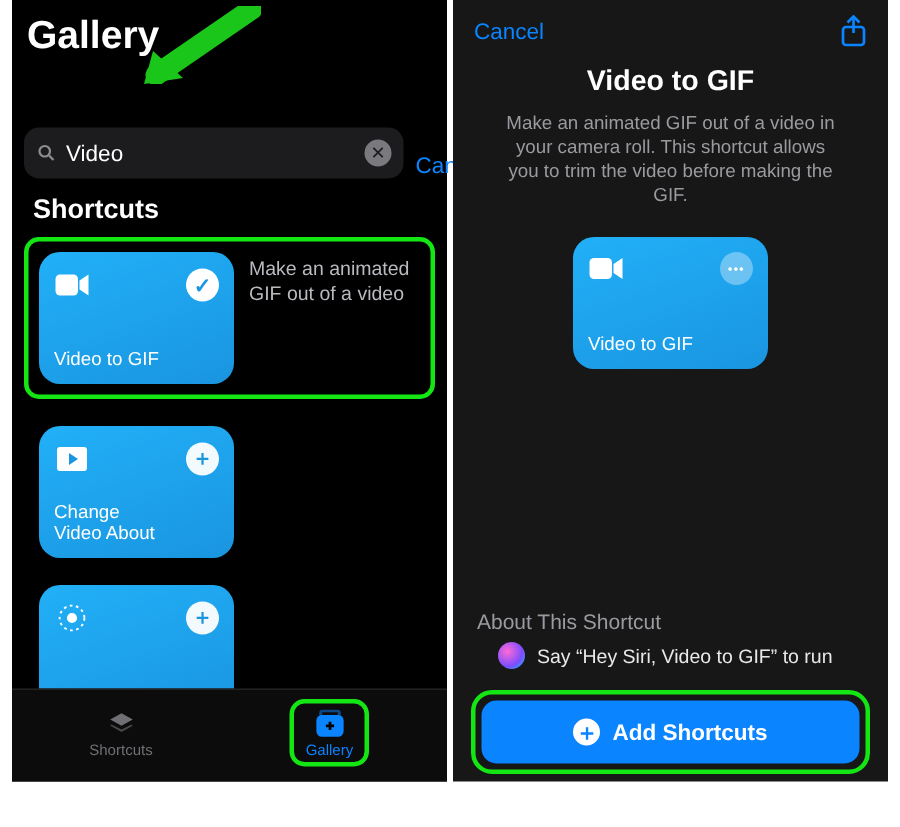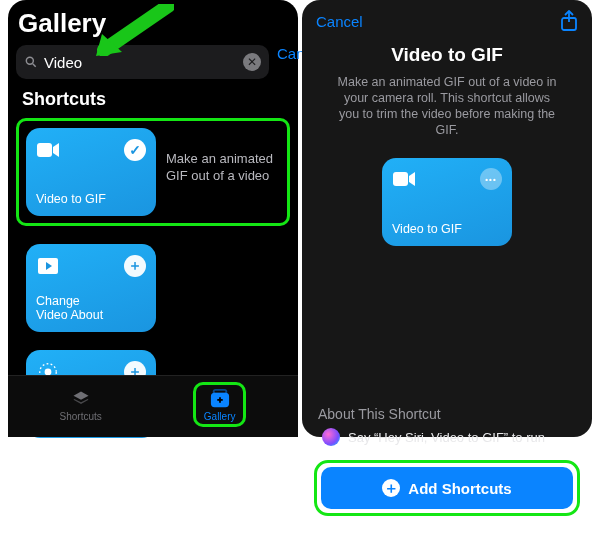--- a/index.html
+++ b/index.html
@@ -5,30 +5,29 @@
   * { box-sizing: border-box; margin: 0; padding: 0; }
   body {
     width: 600px; height: 551px;
     background: #ffffff;
     font-family: -apple-system, "Helvetica Neue", Arial, sans-serif;
     position: relative;
     overflow: hidden;
   }
   .phone {
     position: absolute; top: 0;
-    width: 290px; height: 437px;
+    width: 290px; height: 521px;
     background: #000;
-    border-radius: 18px;
   }
   #L { left: 8px; }
   #R { left: 302px; width: 290px; background: #171717; }
 
   
   .hdr-title { color:#fff; font-size:26px; font-weight:700; padding: 8px 10px 6px; }
-  .search-row { display:flex; align-items:flex-start; gap:8px; padding:0 8px 10px; }
+  .search-row { display:flex; align-items:flex-end; gap:8px; padding:0 8px 10px;margin-top:40px; }
   .search-pill {
     flex:1; display:flex; align-items:center;
     background:#1c1c1e; border-radius:10px; height:34px; padding:0 8px;
   }
   .search-pill .mag { color:#8e8e93; margin-right:6px; font-size:14px; }
   .search-pill input {
     flex:1; background:transparent; border:none; outline:none;
     color:#fff; font-size:15px;
   }
   .clear-circle {
@@ -58,21 +57,21 @@
   .tile .top { display:flex; justify-content:space-between; align-items:center; }
   .tile .icon-box { width:24px; height:24px; display:flex; align-items:center; justify-content:center; }
   .tile .badge {
     width:22px; height:22px; border-radius:11px; background:#fff;
     display:flex; align-items:center; justify-content:center; color:#1a95e0;
     font-weight:700; font-size:14px;
   }
   .tile .badge.dark { background:rgba(255,255,255,0.95); }
   .tile .label { font-size:12.5px; line-height:14px; white-space:pre-line; }
   .desc {
-    flex:1; color:#b9b9bf; font-size:13px; line-height:17px; padding-top:2px;margin-top:20px;
+    flex:1; color:#b9b9bf; font-size:13px; line-height:17px; padding-top:2px;
   }
 
   .tabbar {
     position:absolute; bottom:0; left:0; right:0; height:62px;
     background:#0c0c0c; border-top:1px solid #222;
     display:flex; justify-content:space-around; align-items:center;
     padding: 4px 6px 8px;
   }
   .tab { color:#6f6f74; font-size:10px; text-align:center; }
   .tab .ticon { font-size:20px; height:24px; display:flex; align-items:center; justify-content:center; }
@@ -102,21 +101,21 @@
     padding:10px; color:#fff; display:flex; flex-direction:column; justify-content:space-between;
   }
   #R .tile2 .badge3 {
     width:22px; height:22px; border-radius:11px;
     background:rgba(255,255,255,0.35);
     display:flex; align-items:center; justify-content:center;
     color:#fff; letter-spacing:1px; font-size:8px; font-weight:700;
   }
   #R .about { color:#9a9aa0; font-size:14px; padding:0 16px 6px; }
   #R .siri-row {
-    display:flex; align-items:center; gap:8px; padding:0 20px 14px;
+    display:flex; align-items:center; gap:8px; padding:0 30px 14px;
     color:#e8e8ea; font-size:13px;text-align:center;
   }
   .siri-orb {
     width:18px; height:18px; border-radius:9px;
     background: radial-gradient(circle at 35% 35%, #ff6ad5, #7c4dff 60%, #00d4ff);
   }
   .add-wrap {
     margin:0 12px 10px; border:3px solid #14e614; border-radius:14px;
     padding:4px;
   }

